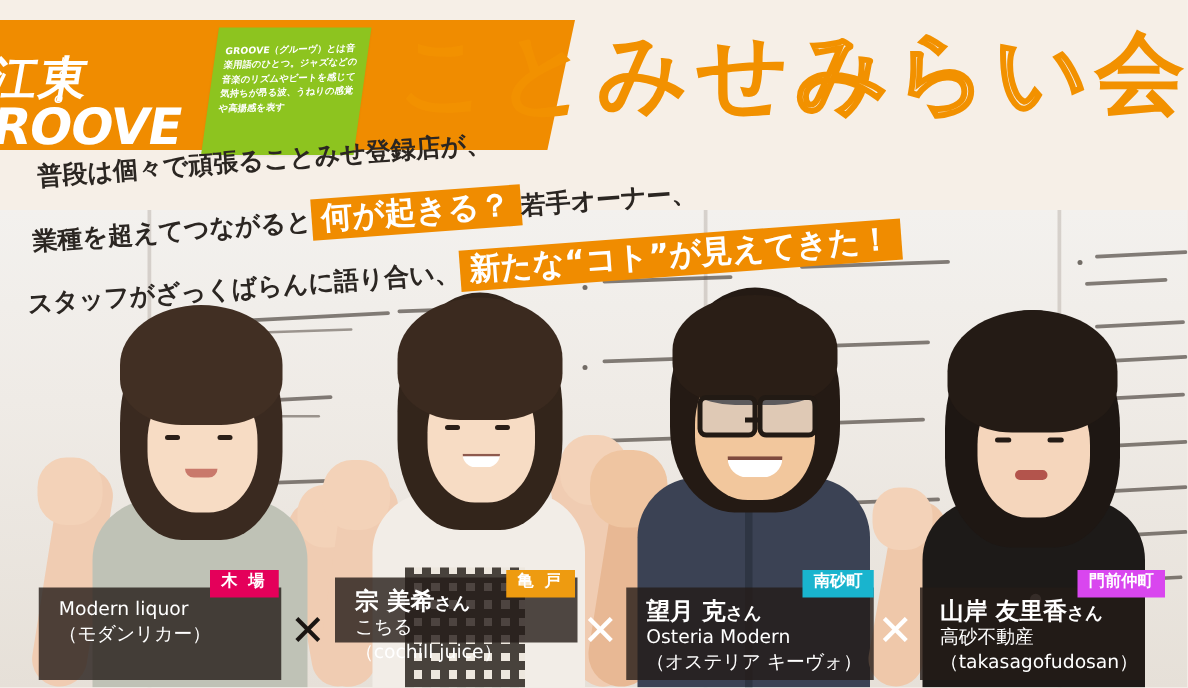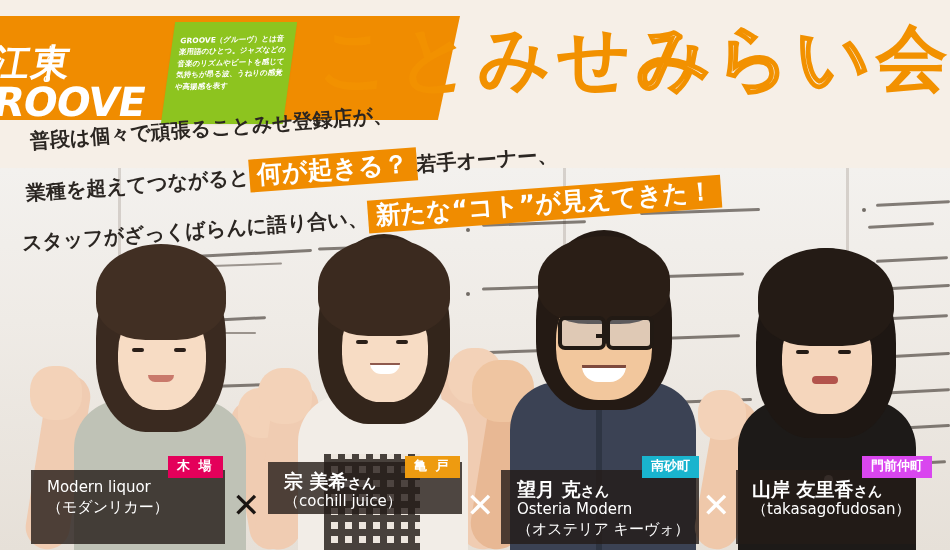--- a/index.html
+++ b/index.html
@@ -304,34 +304,36 @@
   <div class="cap" style="left:31px;top:470px;width:194px;height:74px;">
     <div class="shop">Modern liquor</div>
     <div class="shop2">（モダンリカー）</div>
   </div>
   <div class="badge" style="left:168px;top:456px;background:#E4005A;">木 場</div>
 
   <div class="xmark" style="left:232px;top:488px;color:#1a1512;">✕</div>
 
   <div class="cap" style="left:268px;top:462px;width:194px;height:52px;">
     <div class="nm"><span>宗 美希</span><span class="san">さん</span></div>
+    <div class="shop">こちる</div>
     <div class="shop2">（cochill juice）</div>
   </div>
   <div class="badge" style="left:405px;top:456px;background:#EE9B10;">亀 戸</div>
 
   <div class="xmark" style="left:466px;top:488px;color:#ffffff;">✕</div>
 
   <div class="cap" style="left:501px;top:470px;width:198px;height:74px;">
     <div class="nm"><span>望月 克</span><span class="san">さん</span></div>
     <div class="shop">Osteria Modern</div>
     <div class="shop2">（オステリア キーヴォ）</div>
   </div>
   <div class="badge" style="left:642px;top:456px;background:#19B4CE;letter-spacing:0;">南砂町</div>
 
   <div class="xmark" style="left:702px;top:488px;color:#ffffff;">✕</div>
 
   <div class="cap" style="left:736px;top:470px;width:180px;height:74px;">
     <div class="nm"><span>山岸 友里香</span><span class="san">さん</span></div>
+    <div class="shop">高砂不動産</div>
     <div class="shop2">（takasagofudosan）</div>
   </div>
   <div class="badge" style="left:862px;top:456px;background:#d946ef;letter-spacing:0;">門前仲町</div>
 
 </div>
 
 </body></html>

